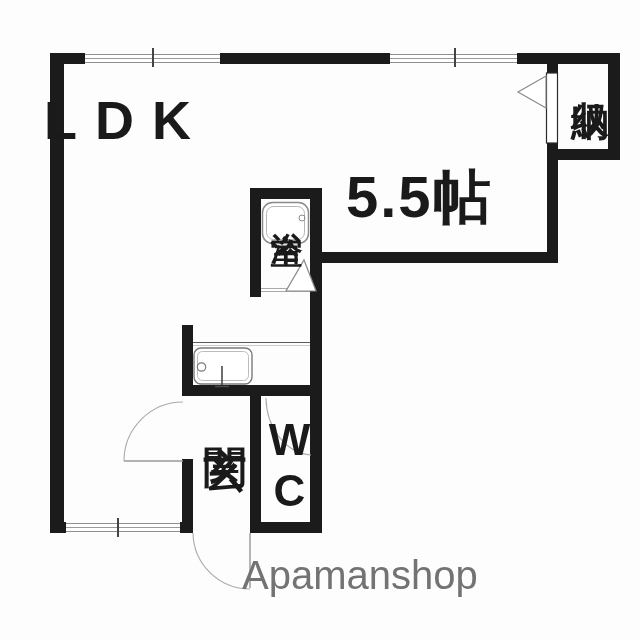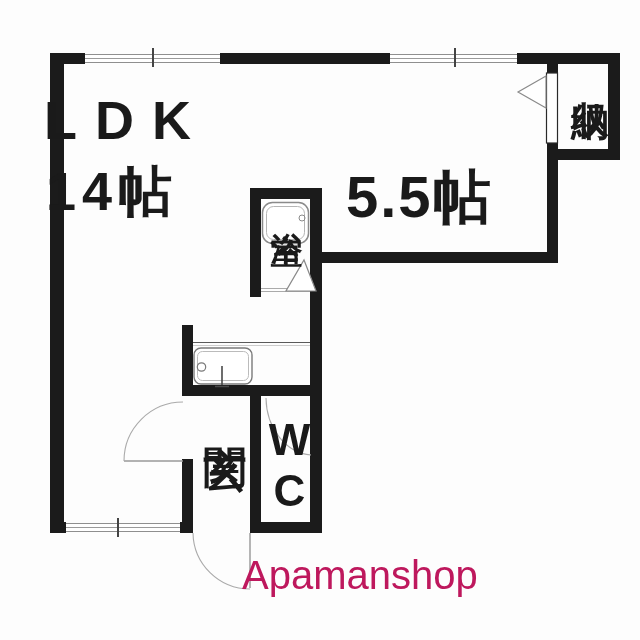--- a/index.html
+++ b/index.html
@@ -14,21 +14,21 @@
   }
   .tick{position:absolute;width:2px;height:19px;background:#444;}
   .label{
     position:absolute;color:#1a1a1a;font-weight:bold;line-height:1;white-space:nowrap;
   }
   .vlabel{
     position:absolute;color:#1a1a1a;font-weight:bold;white-space:nowrap;
     writing-mode:vertical-rl;text-orientation:upright;letter-spacing:2px;
   }
   .watermark{
-    position:absolute;left:242px;top:553px;font-size:40px;color:#be185d;
+    position:absolute;left:242px;top:553px;font-size:40px;color:#737373;
     font-weight:normal;letter-spacing:0px;
   }
   svg.overlay{position:absolute;left:0;top:0;pointer-events:none;}
 </style>
 </head>
 <body>
 
 <div class="plan">
 
   <div class="wall" style="left:50px;top:53px;width:35px;height:11px;"></div>
@@ -86,21 +86,20 @@
     <path d="M124,461 H183" fill="none" stroke="#999999" stroke-width="1.3"></path>
     <path d="M124,461 A59,59 0 0 1 183,402" fill="none" stroke="#aaaaaa" stroke-width="1.1"></path>
 
     <path d="M250,533 V588" fill="none" stroke="#8f8f8f" stroke-width="1.3"></path>
     <path d="M193,533 A57,57 0 0 0 250,589" fill="none" stroke="#aaaaaa" stroke-width="1.1"></path>
 
     <path d="M266,398 A48,58 0 0 0 311,455" fill="none" stroke="#aaaaaa" stroke-width="1.1"></path>
   </svg>
 
   <div class="label" style="left:44px;top:93px;font-size:54px;letter-spacing:18px;">LDK</div>
-  <div class="label" style="left:46px;top:164px;font-size:54px;letter-spacing:6px;">14帖</div>
 
   <div class="label" style="left:346px;top:168px;font-size:58px;letter-spacing:2px;">5.5帖</div>
 
   <div class="vlabel" style="left:265px;top:207px;font-size:32px;">浴室</div>
 
   <div class="vlabel" style="left:564px;top:71px;font-size:38px;">収納</div>
 
   <div class="vlabel" style="left:197px;top:411px;font-size:43px;">玄関</div>
 
   <div class="vlabel" style="left:264px;top:415px;font-size:44px;">WC</div>

